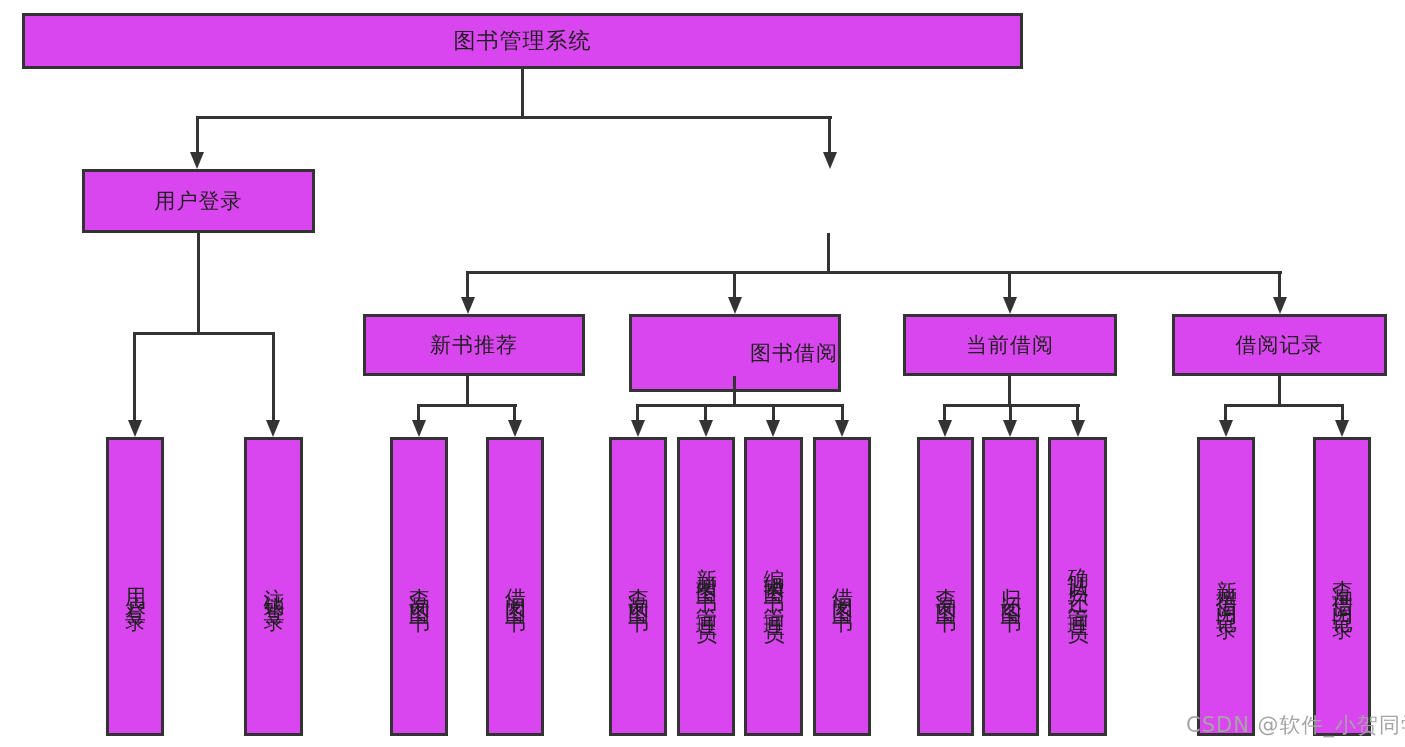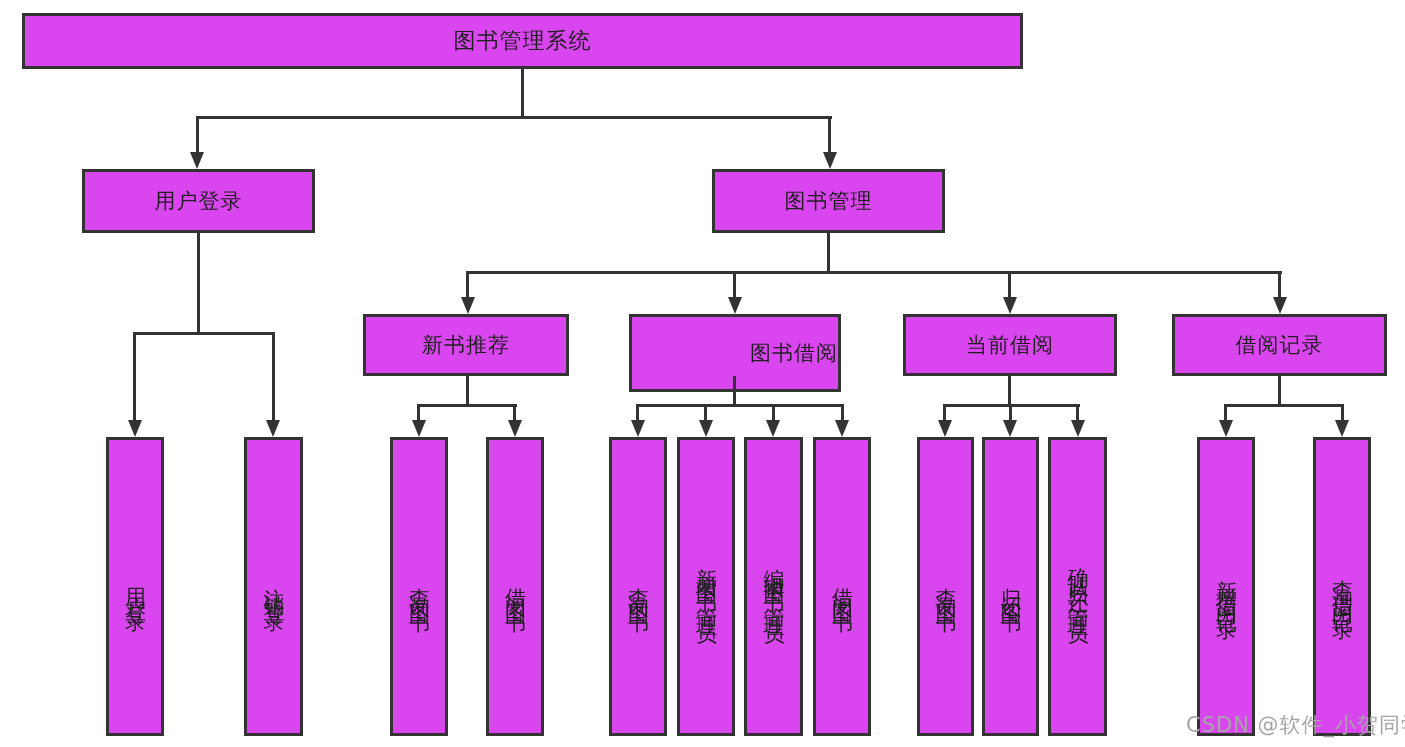--- a/index.html
+++ b/index.html
@@ -47,43 +47,40 @@
   <div class="vline" style="left:521px; top:69px; height:50px;"></div>
   <div class="hline" style="left:196px; top:116px; width:636px;"></div>
   <div class="vline" style="left:196px; top:119px; height:34px;"></div>
   <div class="arrow" style="left:190px; top:152px;"></div>
   <div class="vline" style="left:828px; top:119px; height:34px;"></div>
   <div class="arrow" style="left:823px; top:152px;"></div>
 
   <div class="box" style="left:82px; top:169px; width:233px; height:64px;">
     <span class="hlabel">用户登录</span>
   </div>
-  <div class="box" style="left:712px; top:169px; width:233px; height:64px;">
-    <span class="hlabel">图书管理</span>
-  </div>
 
   <div class="vline" style="left:197px; top:233px; height:101px;"></div>
   <div class="hline" style="left:133px; top:332px; width:142px;"></div>
   <div class="vline" style="left:133px; top:335px; height:86px;"></div>
   <div class="arrow" style="left:128px; top:420px;"></div>
   <div class="vline" style="left:272px; top:335px; height:86px;"></div>
   <div class="arrow" style="left:266px; top:420px;"></div>
 
   <div class="vline" style="left:827px; top:233px; height:40px;"></div>
   <div class="hline" style="left:466px; top:271px; width:816px;"></div>
   <div class="vline" style="left:466px; top:274px; height:24px;"></div>
   <div class="arrow" style="left:461px; top:297px;"></div>
   <div class="vline" style="left:733px; top:274px; height:24px;"></div>
   <div class="arrow" style="left:728px; top:297px;"></div>
   <div class="vline" style="left:1008px; top:274px; height:24px;"></div>
   <div class="arrow" style="left:1003px; top:297px;"></div>
   <div class="vline" style="left:1278px; top:274px; height:24px;"></div>
   <div class="arrow" style="left:1273px; top:297px;"></div>
 
-  <div class="box" style="left:363px; top:314px; width:206px; height:62px;align-items:center;">
+  <div class="box" style="left:363px; top:314px; width:222px; height:62px;align-items:center;">
     <span class="hlabel">新书推荐</span>
   </div>
   <div class="box" style="left:629px; top:314px; width:212px; height:78px;justify-content:flex-end;">
     <span class="hlabel">图书借阅</span>
   </div>
   <div class="box" style="left:903px; top:314px; width:214px; height:62px;">
     <span class="hlabel">当前借阅</span>
   </div>
   <div class="box" style="left:1172px; top:314px; width:215px; height:62px;">
     <span class="hlabel">借阅记录</span>

